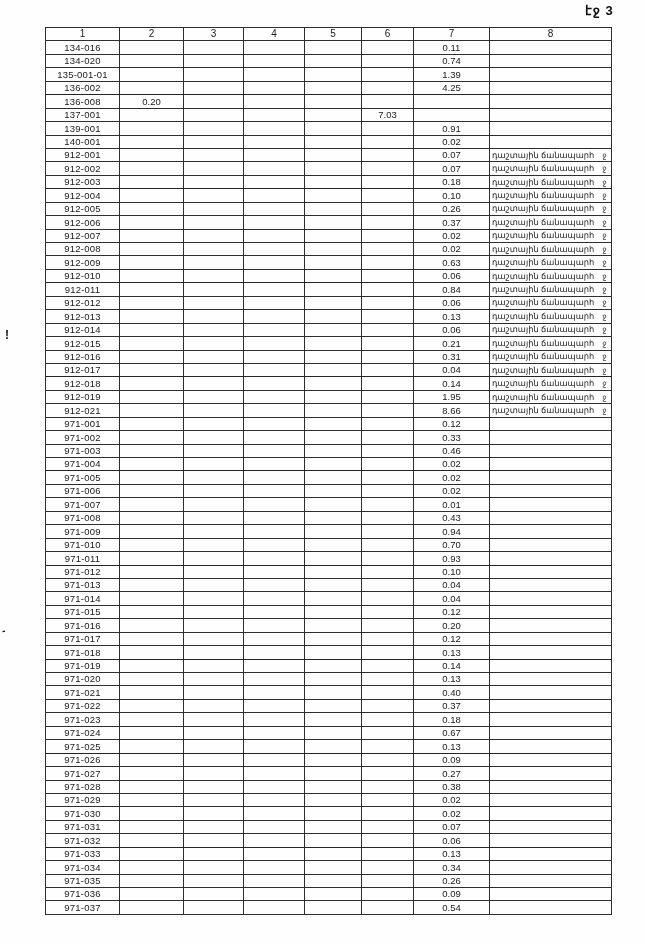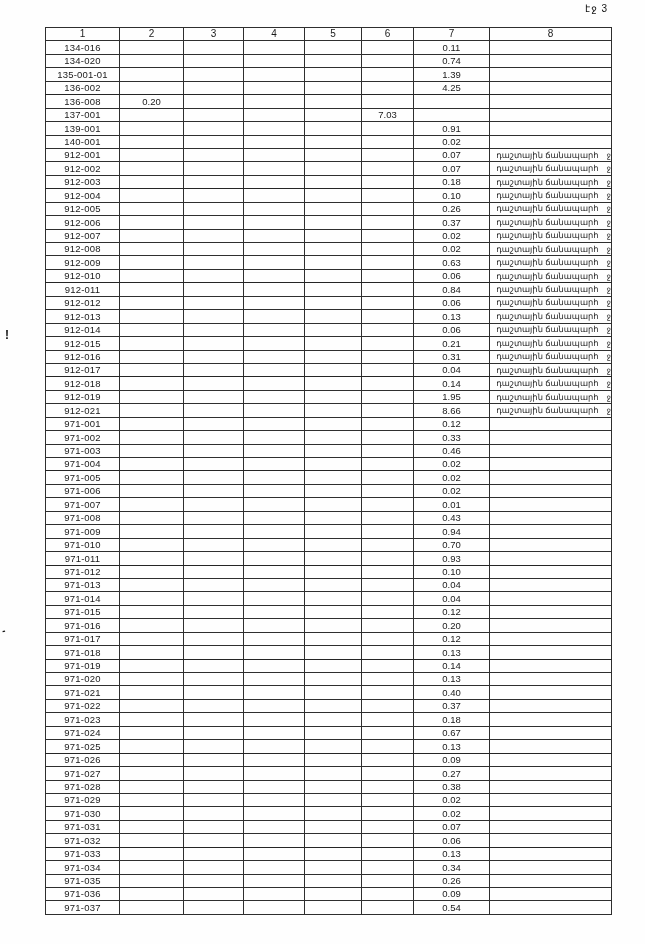--- a/index.html
+++ b/index.html
@@ -3,38 +3,38 @@
 <meta charset="utf-8">
 <style>
   html,body{margin:0;padding:0;}
   body{
     width:645px;height:944px;position:relative;overflow:hidden;
     background:#fefefe;color:#161616;
     font-family:"Liberation Sans", sans-serif;
   }
   .page-label{
     position:absolute;top:3px;left:585px;
-    font-weight:normal;font-size:10px;letter-spacing:1px;color:#101010;
+    font-weight:bold;font-size:13px;letter-spacing:1px;color:#101010;
   }
   table.scan-table{
     position:absolute;left:45px;top:27px;width:566px;
     border-collapse:collapse;table-layout:fixed;
     border:1.6px solid #1c1c1c;
   }
   .scan-table th,.scan-table td{
     border:1px solid #2e2e2e;
     padding:0;height:12.45px;
     font-size:9.5px;line-height:1;
     text-align:center;vertical-align:middle;
     overflow:visible;color:#191919;
   }
   .scan-table th{font-weight:normal;font-size:10px;border-bottom-width:1.5px;}
   .scan-table td.code{letter-spacing:0.2px;}
   .scan-table td.note{
-    text-align:right;font-size:8.3px;white-space:nowrap;
+    text-align:left;font-size:8.3px;white-space:nowrap;
     padding-left:2px;color:#222;
   }
   .scan-table td.note .suffix{
     display:inline-block;margin-left:8px;font-size:8px;color:#3a3a3a;
   }
   
   .scan-table tbody tr:nth-child(5n+1) td{border-top-width:1.6px;border-top-color:#161616;}
   .scan-table tbody tr:nth-child(7n+4) td{border-bottom-style:solid;border-bottom-color:#242424;}
   .artifact{position:absolute;font-weight:bold;color:#111;}
   .artifact.a0{top:328px;left:5px;font-size:12px;}

